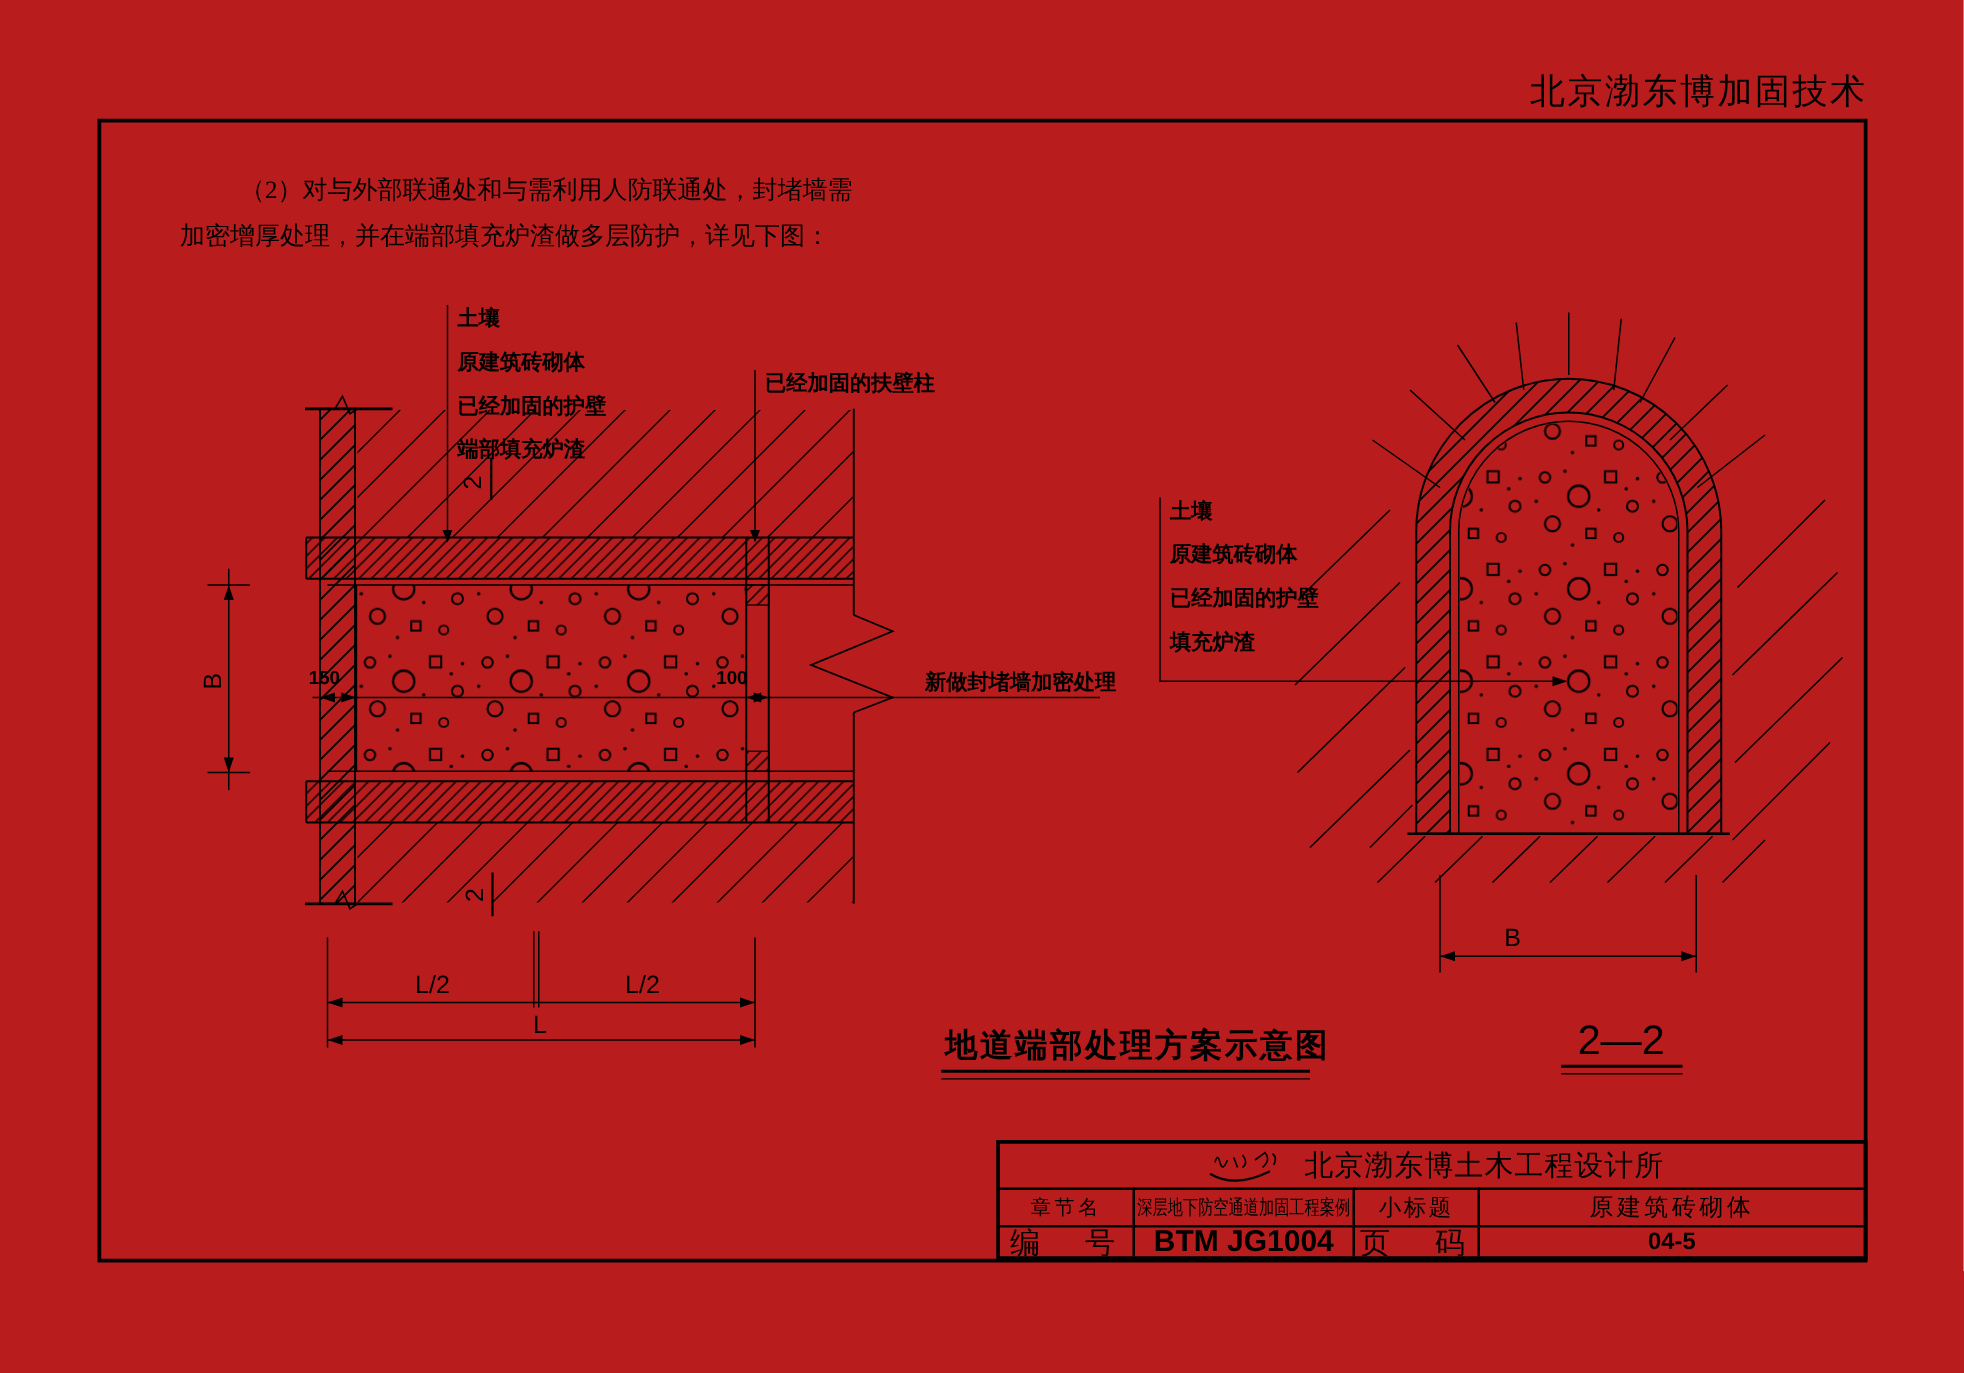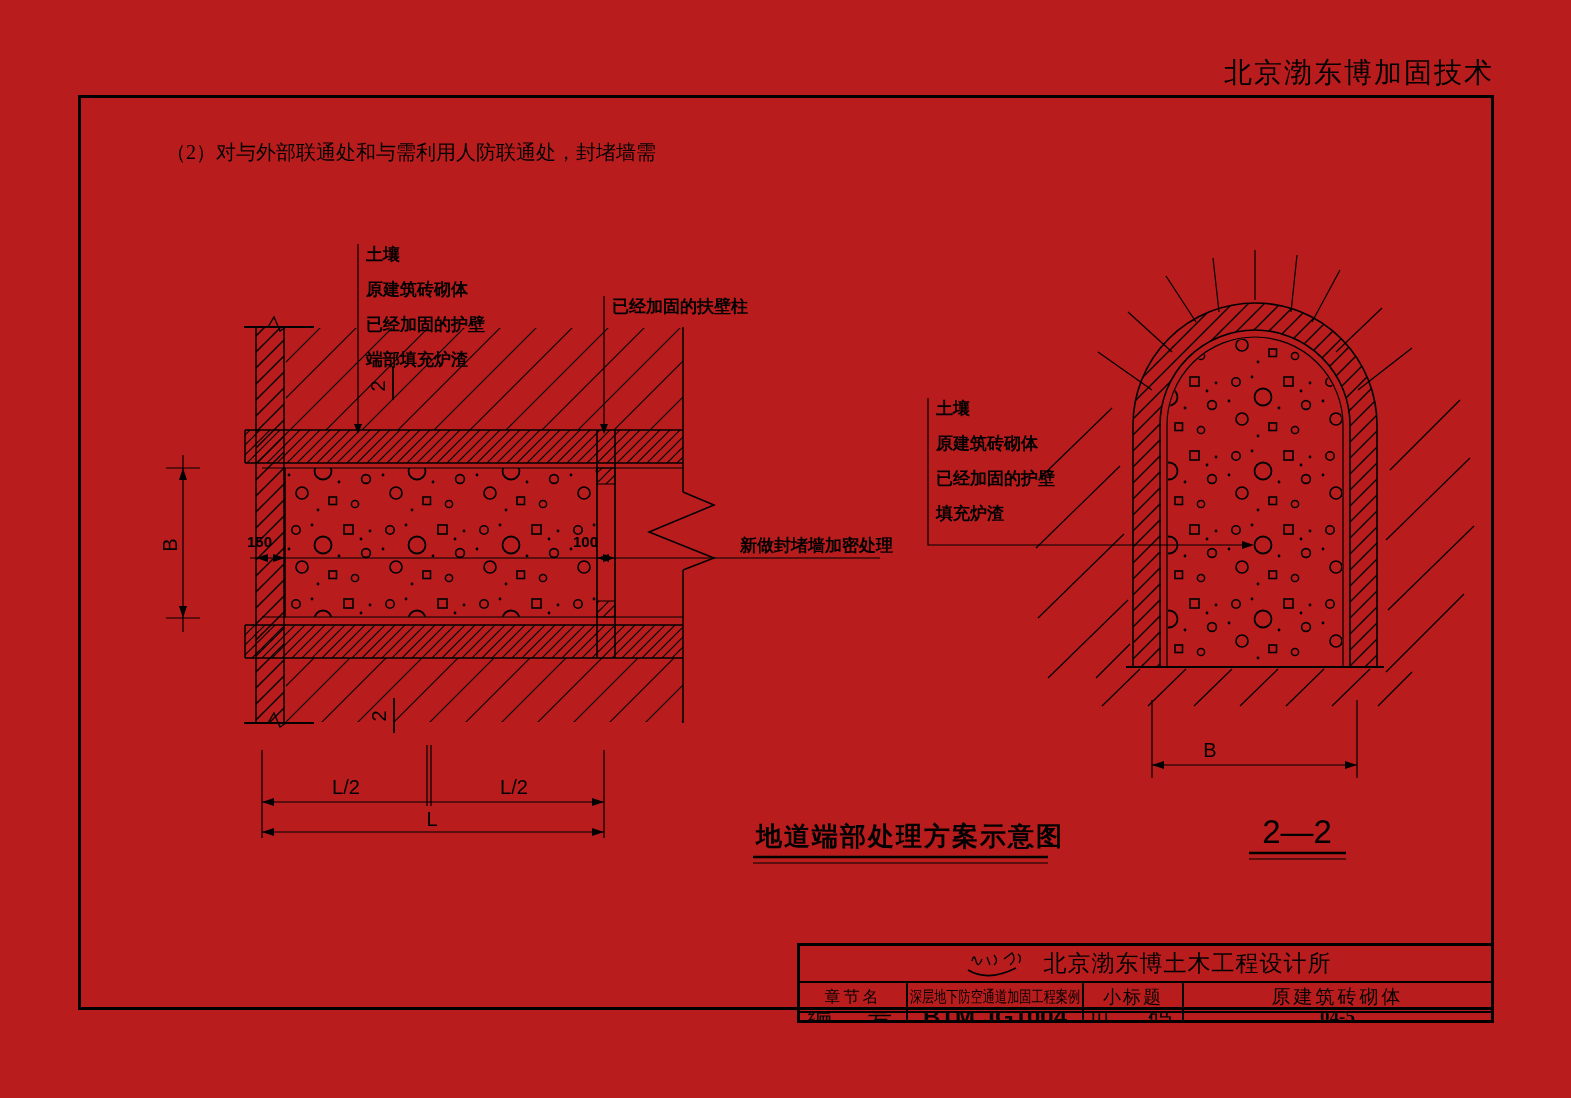--- a/index.html
+++ b/index.html
@@ -2,57 +2,58 @@
 <html><head>
 <meta charset="utf-8">
 <style>
   html,body{margin:0;padding:0;background:#fff;}
   .canvas{position:relative;width:1571px;height:1098px;background:#b91c1c;overflow:hidden;
           font-family:"Liberation Serif","DejaVu Serif",serif;color:#000;}
   .border-frame{position:absolute;left:78px;top:95px;width:1416px;height:915px;
           border:3px solid #000;box-sizing:border-box;}
   .company-header{position:absolute;top:54px;left:1150px;width:344px;text-align:right;
           font-size:28px;letter-spacing:2px;}
-  .para{position:absolute;left:118px;top:134px;width:610px;font-size:20px;line-height:37px;}
+  .para{position:absolute;left:144px;top:134px;width:610px;font-size:20px;line-height:37px;}
   .para .l1{padding-left:48px;}
   svg.draw{position:absolute;left:0;top:0;}
   svg .ln{stroke:#000;fill:none;}
   svg .ar{fill:#000;stroke:none;}
   svg .dlabel{font-family:"Liberation Sans","DejaVu Sans",sans-serif;font-weight:bold;font-size:17px;fill:#000;}
   svg .dim{font-family:"Liberation Sans","DejaVu Sans",sans-serif;font-size:20px;fill:#000;}
   svg .dimsm{font-family:"Liberation Sans","DejaVu Sans",sans-serif;font-weight:bold;font-size:15px;fill:#000;}
   svg .dtitle{font-family:"Liberation Serif","DejaVu Serif",serif;font-weight:bold;font-size:26px;letter-spacing:2px;fill:#000;}
   svg .dsec{font-family:"Liberation Sans","DejaVu Sans",sans-serif;font-size:33px;fill:#000;}
-  .tblock{position:absolute;left:797px;top:943px;width:697px;height:80px;border:3px solid #000;
+  .tblock{position:absolute;left:797px;top:912px;width:697px;height:96px;border:3px solid #000;
           box-sizing:border-box;display:grid;grid-template-columns:106px 176px 100px 1fr;
           grid-template-rows:35px 30px 1fr;}
   .tblock>div{display:flex;align-items:center;justify-content:center;box-sizing:border-box;overflow:hidden;}
   .tb-r1{grid-column:1/5;font-size:23px;letter-spacing:1px;gap:10px;}
   .bt{border-top:2px solid #000;}
   .bl{border-left:2px solid #000;}
   .tb-chlabel{font-size:16px;letter-spacing:3px;}
   .tb-chvalue{font-size:16px;white-space:nowrap;}
   .tb-chvalue span{display:inline-block;transform:scaleX(0.76);transform-origin:center;}
   .tb-sublabel{font-size:18px;letter-spacing:2px;}
   .tb-subvalue{font-size:19px;letter-spacing:3px;}
   .tb-numlabel,.tb-pglabel{font-size:24px;letter-spacing:6px;}
   .tb-numvalue{font-size:24px;font-weight:bold;font-family:"Liberation Sans",sans-serif;}
-  .tb-pgvalue{font-size:19px;font-weight:bold;font-family:Liberation Serif, serif;}
+  .tb-pgvalue{font-size:19px;font-weight:bold;font-family:Liberation Sans, sans-serif;}
 </style>
 </head>
 <body>
 
 <div class="canvas">
 
   <div class="company-header">北京渤东博加固技术</div>
 
   <div class="border-frame"></div>
 
   <div class="para">
     <div class="l1">（2）对与外部联通处和与需利用人防联通处，封堵墙需</div>
+    <div class="l2">加密增厚处理，并在端部填充炉渣做多层防护，详见下图：</div>
   </div>
 
   <svg class="draw" width="1571" height="1098" viewBox="0 0 1571 1098">
     <defs>
       <pattern id="hd" width="10" height="10" patternUnits="userSpaceOnUse">
         <path d="M0 10 L10 0 M-2 2 L2 -2 M8 12 L12 8" stroke="#000" stroke-width="1.2" fill="none"></path>
       </pattern>
       <pattern id="hm" width="16" height="16" patternUnits="userSpaceOnUse">
         <path d="M0 16 L16 0 M-3 3 L3 -3 M13 19 L19 13" stroke="#000" stroke-width="1.4" fill="none"></path>
       </pattern>

